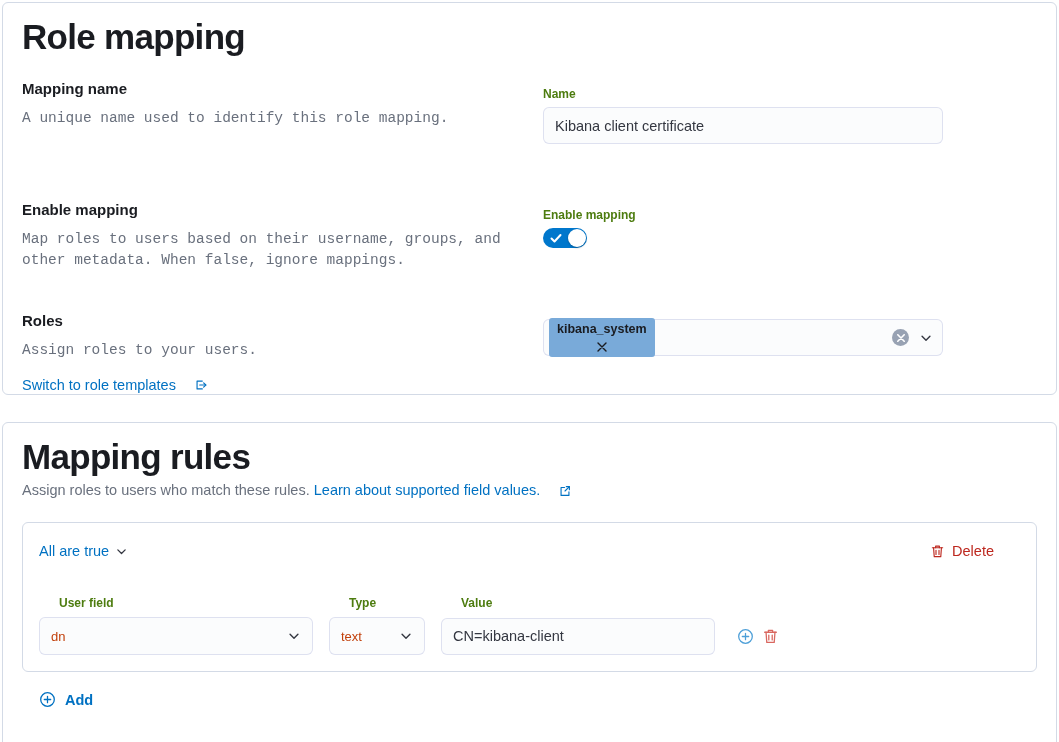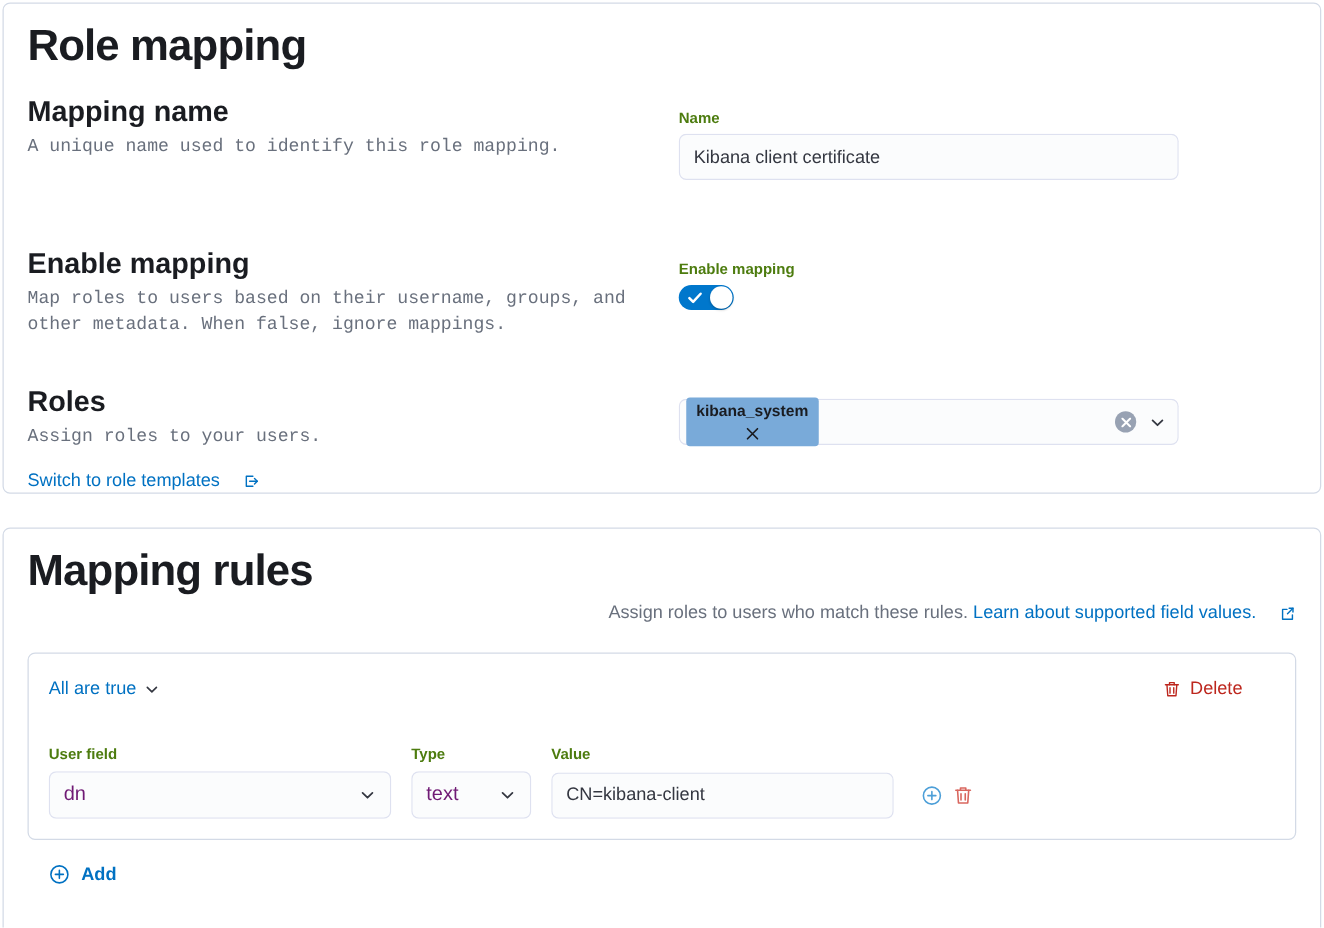--- a/index.html
+++ b/index.html
@@ -30,21 +30,21 @@
     color: #1a1c21;
     letter-spacing: -0.02em;
   }
 
   .form-row { display: flex; }
   .row-gap-lg { margin-bottom: 56px; }
   .row-gap-md { margin-bottom: 40px; }
   .row-left { width: 521px; flex: none; padding-right: 28px; }
   .row-left h3 {
     margin: 0 0 9px;
-    font-size: 23px;
+    font-size: 15px;
     line-height: 20px;
     font-weight: 700;
     color: #1a1c21;
   }
   .row-left p {
     margin: 0;
     font-size: 14.5px;
     line-height: 21px;
     color: #69707d;
     font-family: Liberation Mono, monospace;
@@ -145,21 +145,20 @@
   .eui-link svg { width: 14px; height: 14px; }
   .roles-switch-link { margin-top: 16px; }
 
   
   .rules-title { margin: 0 0 7px; }
   .rules-desc {
     margin: 0;
     font-size: 14.5px;
     line-height: 21px;
     color: #69707d;
-    text-align: right;
   }
   .rules-desc .eui-link { font-size: 14.5px; }
 
   .rule-group {
     margin-top: 21px;
     border: 1px solid #d3dae6;
     border-radius: 6px;
     padding: 16px;
     height: 150px;
   }
@@ -178,36 +177,36 @@
     color: #bd271e;
     font-size: 14.5px;
     font-weight: 400;
     background: none; border: none; cursor: pointer;
     font-family: inherit;
     padding: 0;
     margin-right: 26px;
   }
   .delete-btn svg { width: 15px; height: 15px; }
 
-  .col-labels { display: flex; margin-top: 37px; }
+  .col-labels { display: flex; margin-top: 37px; margin-left: 20px; }
   .col-labels .field-label { margin-bottom: 0; }
   .lbl-user-field { width: 290px; }
   .lbl-type { width: 112px; }
 
   .rule-controls { display: flex; align-items: center; margin-top: 7px; }
   .select {
     height: 38px;
     background: #fbfcfd;
     border-radius: 6px;
     box-shadow: inset 0 0 0 1px rgba(19,34,149,0.12);
     display: flex;
     align-items: center;
     padding: 0 12px;
-    font-size: 16px;
-    color: #701a75;
+    font-size: 13px;
+    color: #c2410c;
     cursor: pointer;
   }
   .select .chev { margin-left: auto; }
   .select-user-field { width: 274px; margin-right: 16px; }
   .select-type { width: 96px; margin-right: 16px; }
   .input-value-wrap { width: 274px; margin-right: 14px; }
   .icon-btn {
     background: none; border: none; padding: 0;
     cursor: pointer;
     display: flex; align-items: center; justify-content: center;

